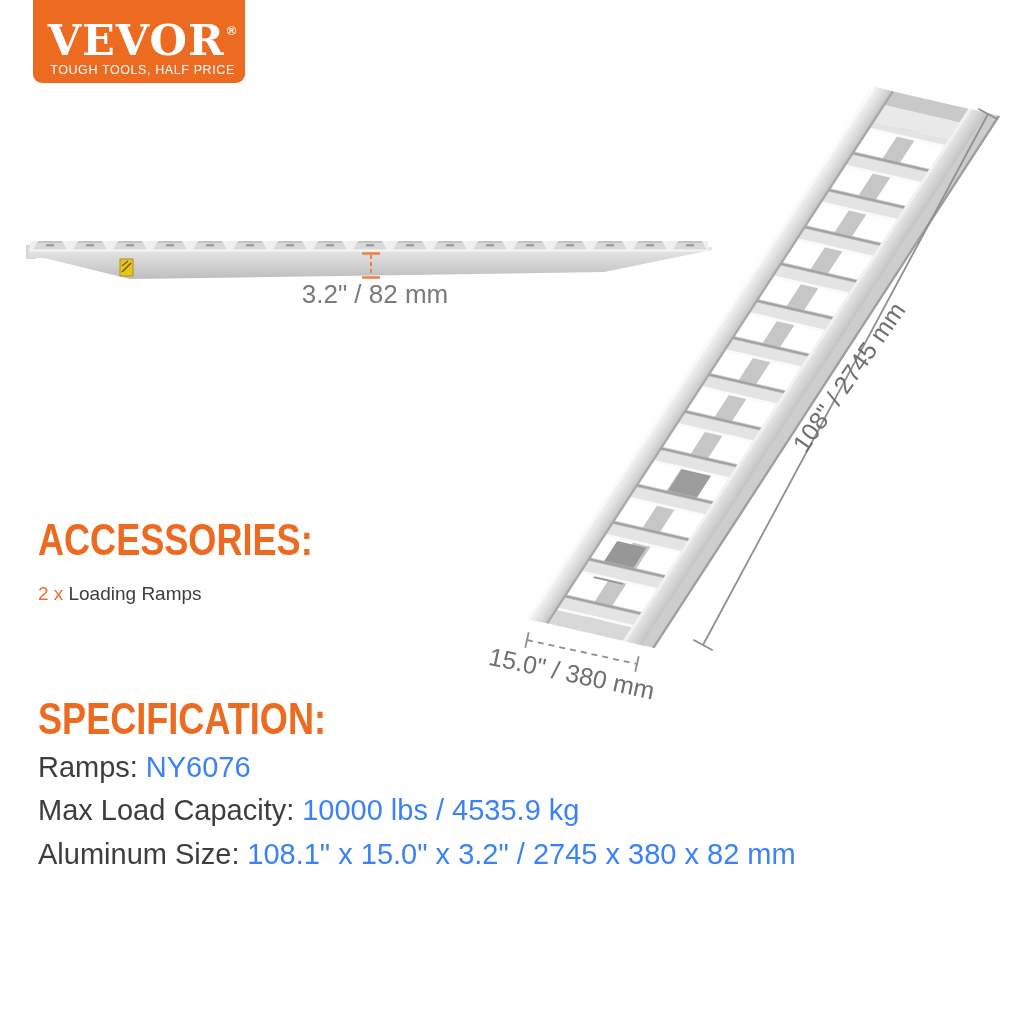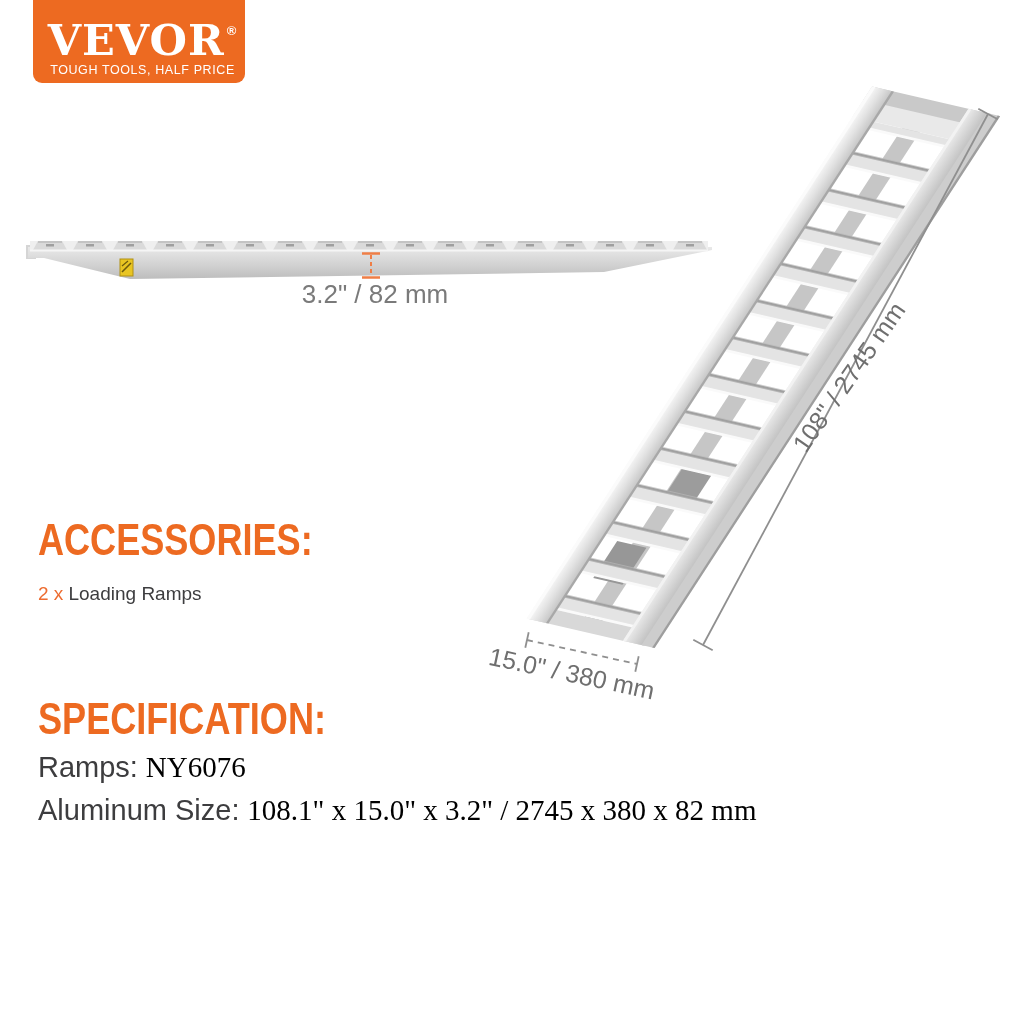--- a/index.html
+++ b/index.html
@@ -31,21 +31,21 @@
            white-space:nowrap;}
   .acc-heading{top:518px;}
   .spec-heading{top:697px;}
 
   .acc-list{position:absolute;left:38px;top:576px;font-size:19px;color:#3d3d3f;}
   .acc-item{line-height:36.5px;white-space:nowrap;}
   .qty{color:#ed6c30;margin-right:.27em;}
 
   .spec-list{position:absolute;left:38px;top:746px;font-size:29px;color:#3d3d3f;}
   .spec-row{line-height:43.4px;white-space:nowrap;}
-  .spec-value{color:#000000;margin-left:.27em;font-family:Liberation Serif, serif;}
+  .spec-value{color:#3b82f6;margin-left:.27em;}
 </style>
 </head>
 <body>
 
 <div class="canvas">
 
   <div class="logo">
     <div class="logo-name"><span>VEVOR</span><sup>®</sup></div>
     <div class="logo-tagline">TOUGH TOOLS, HALF PRICE</div>
   </div>
@@ -139,16 +139,17 @@
   <div class="dim-height">3.2" / 82 mm</div>
 
   <div class="heading acc-heading">ACCESSORIES:</div>
   <div class="acc-list">
     <div class="acc-item"><span class="qty">2 x</span><span>Loading Ramps</span></div>
   </div>
 
   <div class="heading spec-heading">SPECIFICATION:</div>
   <div class="spec-list">
     <div class="spec-row"><span class="spec-label">Ramps:</span><span class="spec-value">NY6076</span></div>
+    <div class="spec-row"><span class="spec-label">Max Load Capacity:</span><span class="spec-value">10000 lbs / 4535.9 kg</span></div>
     <div class="spec-row"><span class="spec-label">Aluminum Size:</span><span class="spec-value">108.1" x 15.0" x 3.2" / 2745 x 380 x 82 mm</span></div>
   </div>
 
 </div>
 
 </body></html>

